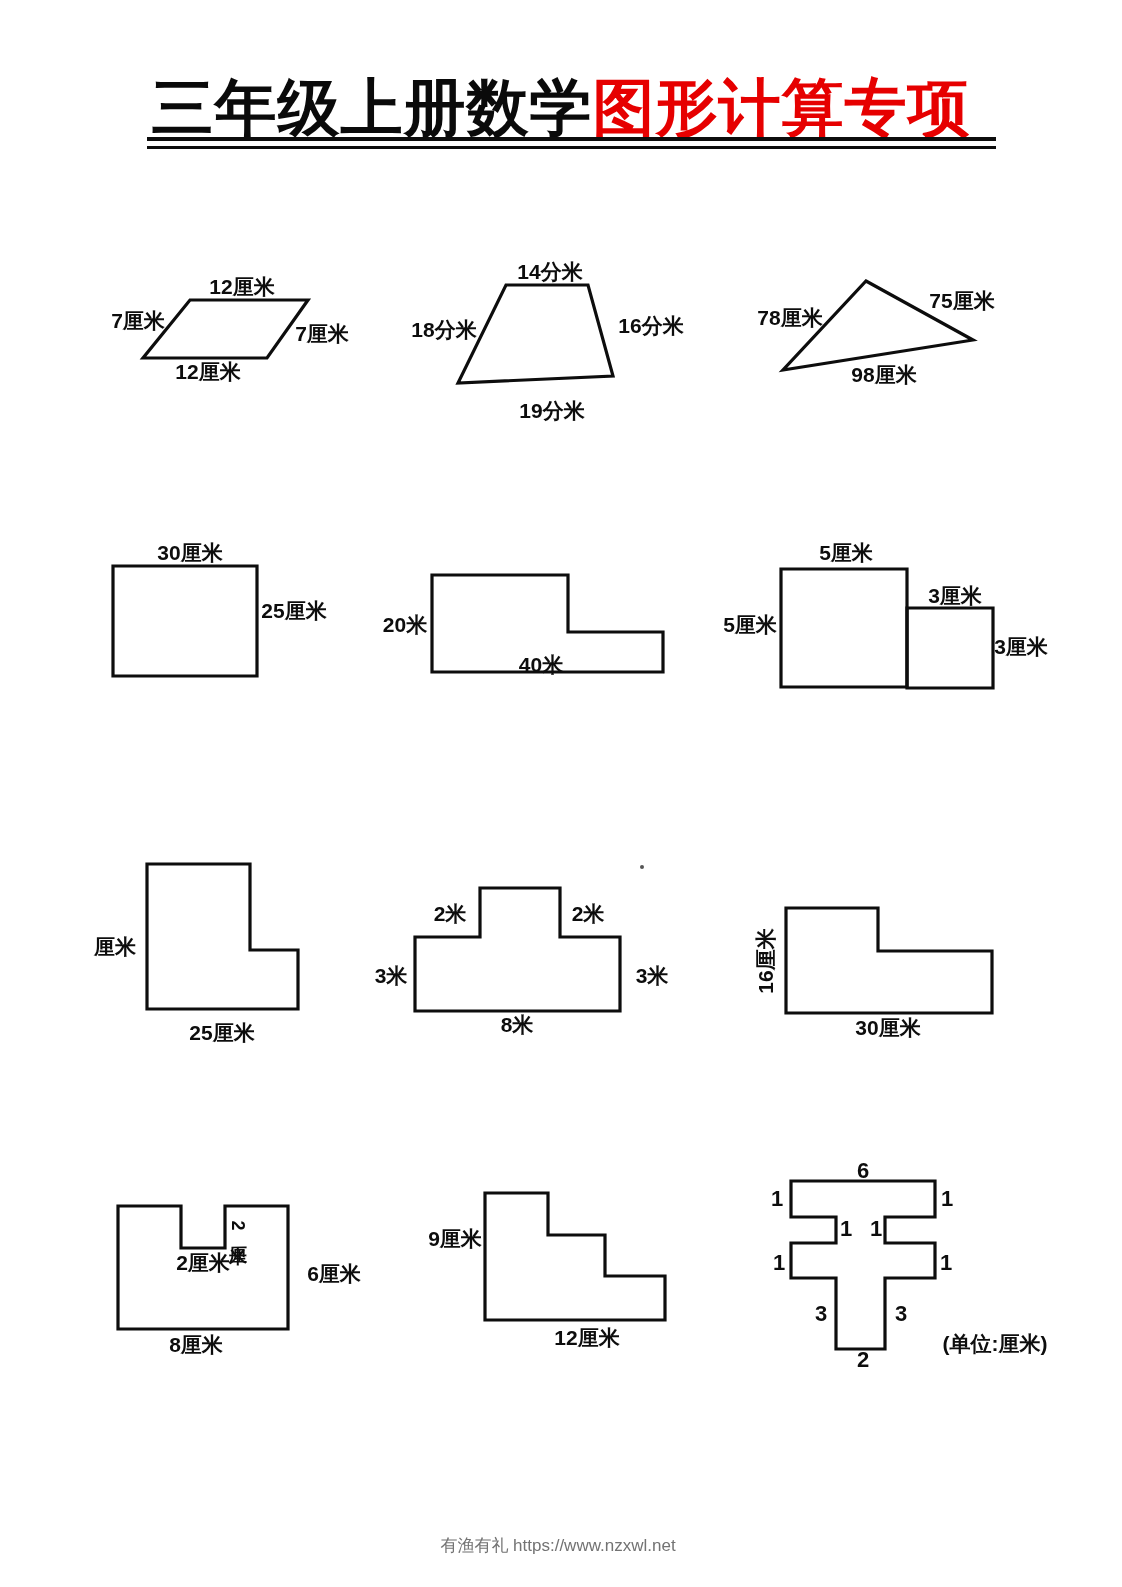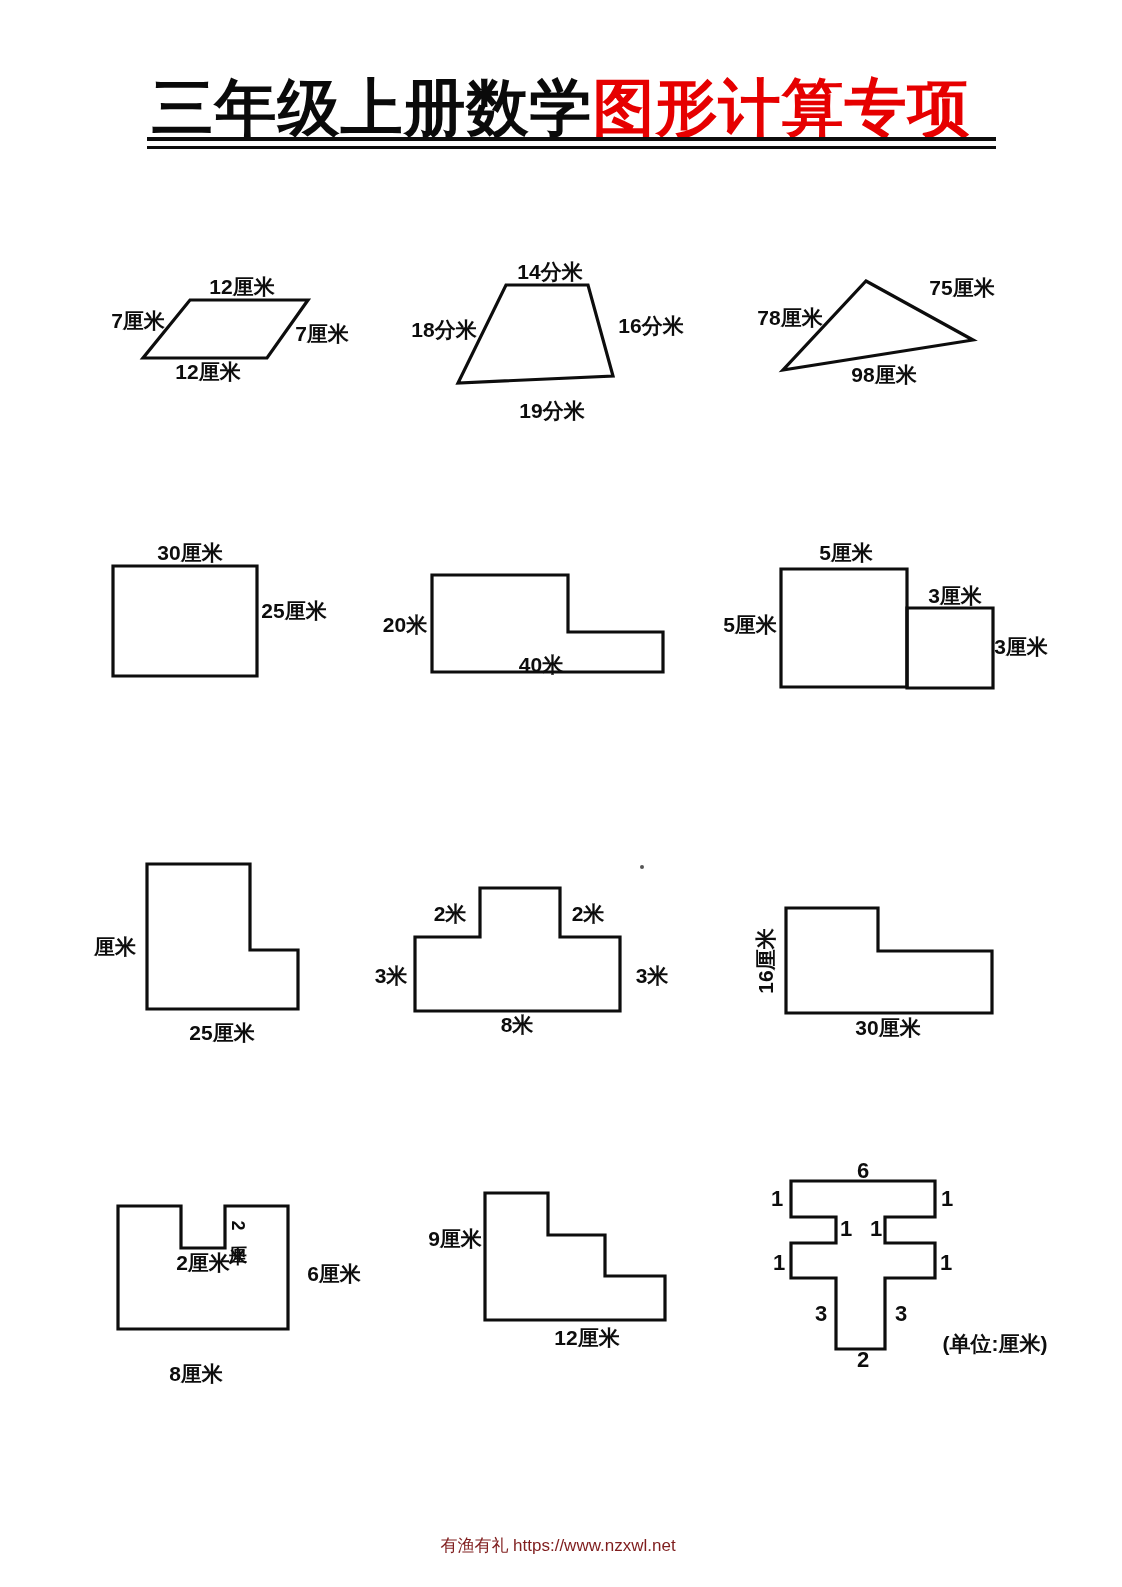--- a/index.html
+++ b/index.html
@@ -43,21 +43,21 @@
     writing-mode:vertical-rl;
     text-orientation:mixed;
     font-size:18px;
     letter-spacing:1px;
   }
   .footer{
     position:absolute;left:0;right:6px;top:1534px;
     text-align:center;
     font-size:17px;
     font-weight:normal;
-    color:#7f1d1d;
+    color:#737373;
   }
 </style>
 </head>
 <body>
 
 <div class="page">
 
   <div class="title">
     <span class="t-black">三年级上册数学</span><span class="t-red">图形计算专项</span>
   </div>
@@ -87,21 +87,21 @@
   <div class="lbl" style="left:138px;top:320px">7厘米</div>
   <div class="lbl" style="left:322px;top:333px">7厘米</div>
   <div class="lbl" style="left:208px;top:371px">12厘米</div>
 
   <div class="lbl" style="left:550px;top:271px">14分米</div>
   <div class="lbl" style="left:444px;top:329px">18分米</div>
   <div class="lbl" style="left:651px;top:325px">16分米</div>
   <div class="lbl" style="left:552px;top:410px">19分米</div>
 
   <div class="lbl" style="left:790px;top:317px">78厘米</div>
-  <div class="lbl" style="left:962px;top:287px">75厘米</div>
+  <div class="lbl" style="left:962px;top:300px">75厘米</div>
   <div class="lbl" style="left:884px;top:374px">98厘米</div>
 
   <div class="lbl" style="left:190px;top:552px">30厘米</div>
   <div class="lbl" style="left:294px;top:610px">25厘米</div>
 
   <div class="lbl" style="left:405px;top:624px">20米</div>
   <div class="lbl" style="left:541px;top:664px">40米</div>
 
   <div class="lbl" style="left:846px;top:552px">5厘米</div>
   <div class="lbl" style="left:750px;top:624px">5厘米</div>
@@ -116,21 +116,21 @@
   <div class="lbl" style="left:391px;top:975px">3米</div>
   <div class="lbl" style="left:652px;top:975px">3米</div>
   <div class="lbl" style="left:517px;top:1024px">8米</div>
 
   <div class="lbl rot-ccw" style="left:765px;top:961px">16厘米</div>
   <div class="lbl" style="left:888px;top:1027px">30厘米</div>
 
   <div class="lbl vert-cjk" style="left:238px;top:1227px">2厘米</div>
   <div class="lbl" style="left:203px;top:1262px">2厘米</div>
   <div class="lbl" style="left:334px;top:1273px">6厘米</div>
-  <div class="lbl" style="left:196px;top:1373px">8厘米</div>
+  <div class="lbl" style="left:196px;top:1344px">8厘米</div>
 
   <div class="lbl" style="left:455px;top:1238px">9厘米</div>
   <div class="lbl" style="left:587px;top:1337px">12厘米</div>
 
   <div class="lbl num" style="left:863px;top:1171px">6</div>
   <div class="lbl num" style="left:777px;top:1199px">1</div>
   <div class="lbl num" style="left:947px;top:1199px">1</div>
   <div class="lbl num" style="left:846px;top:1229px">1</div>
   <div class="lbl num" style="left:876px;top:1229px">1</div>
   <div class="lbl num" style="left:779px;top:1263px">1</div>

